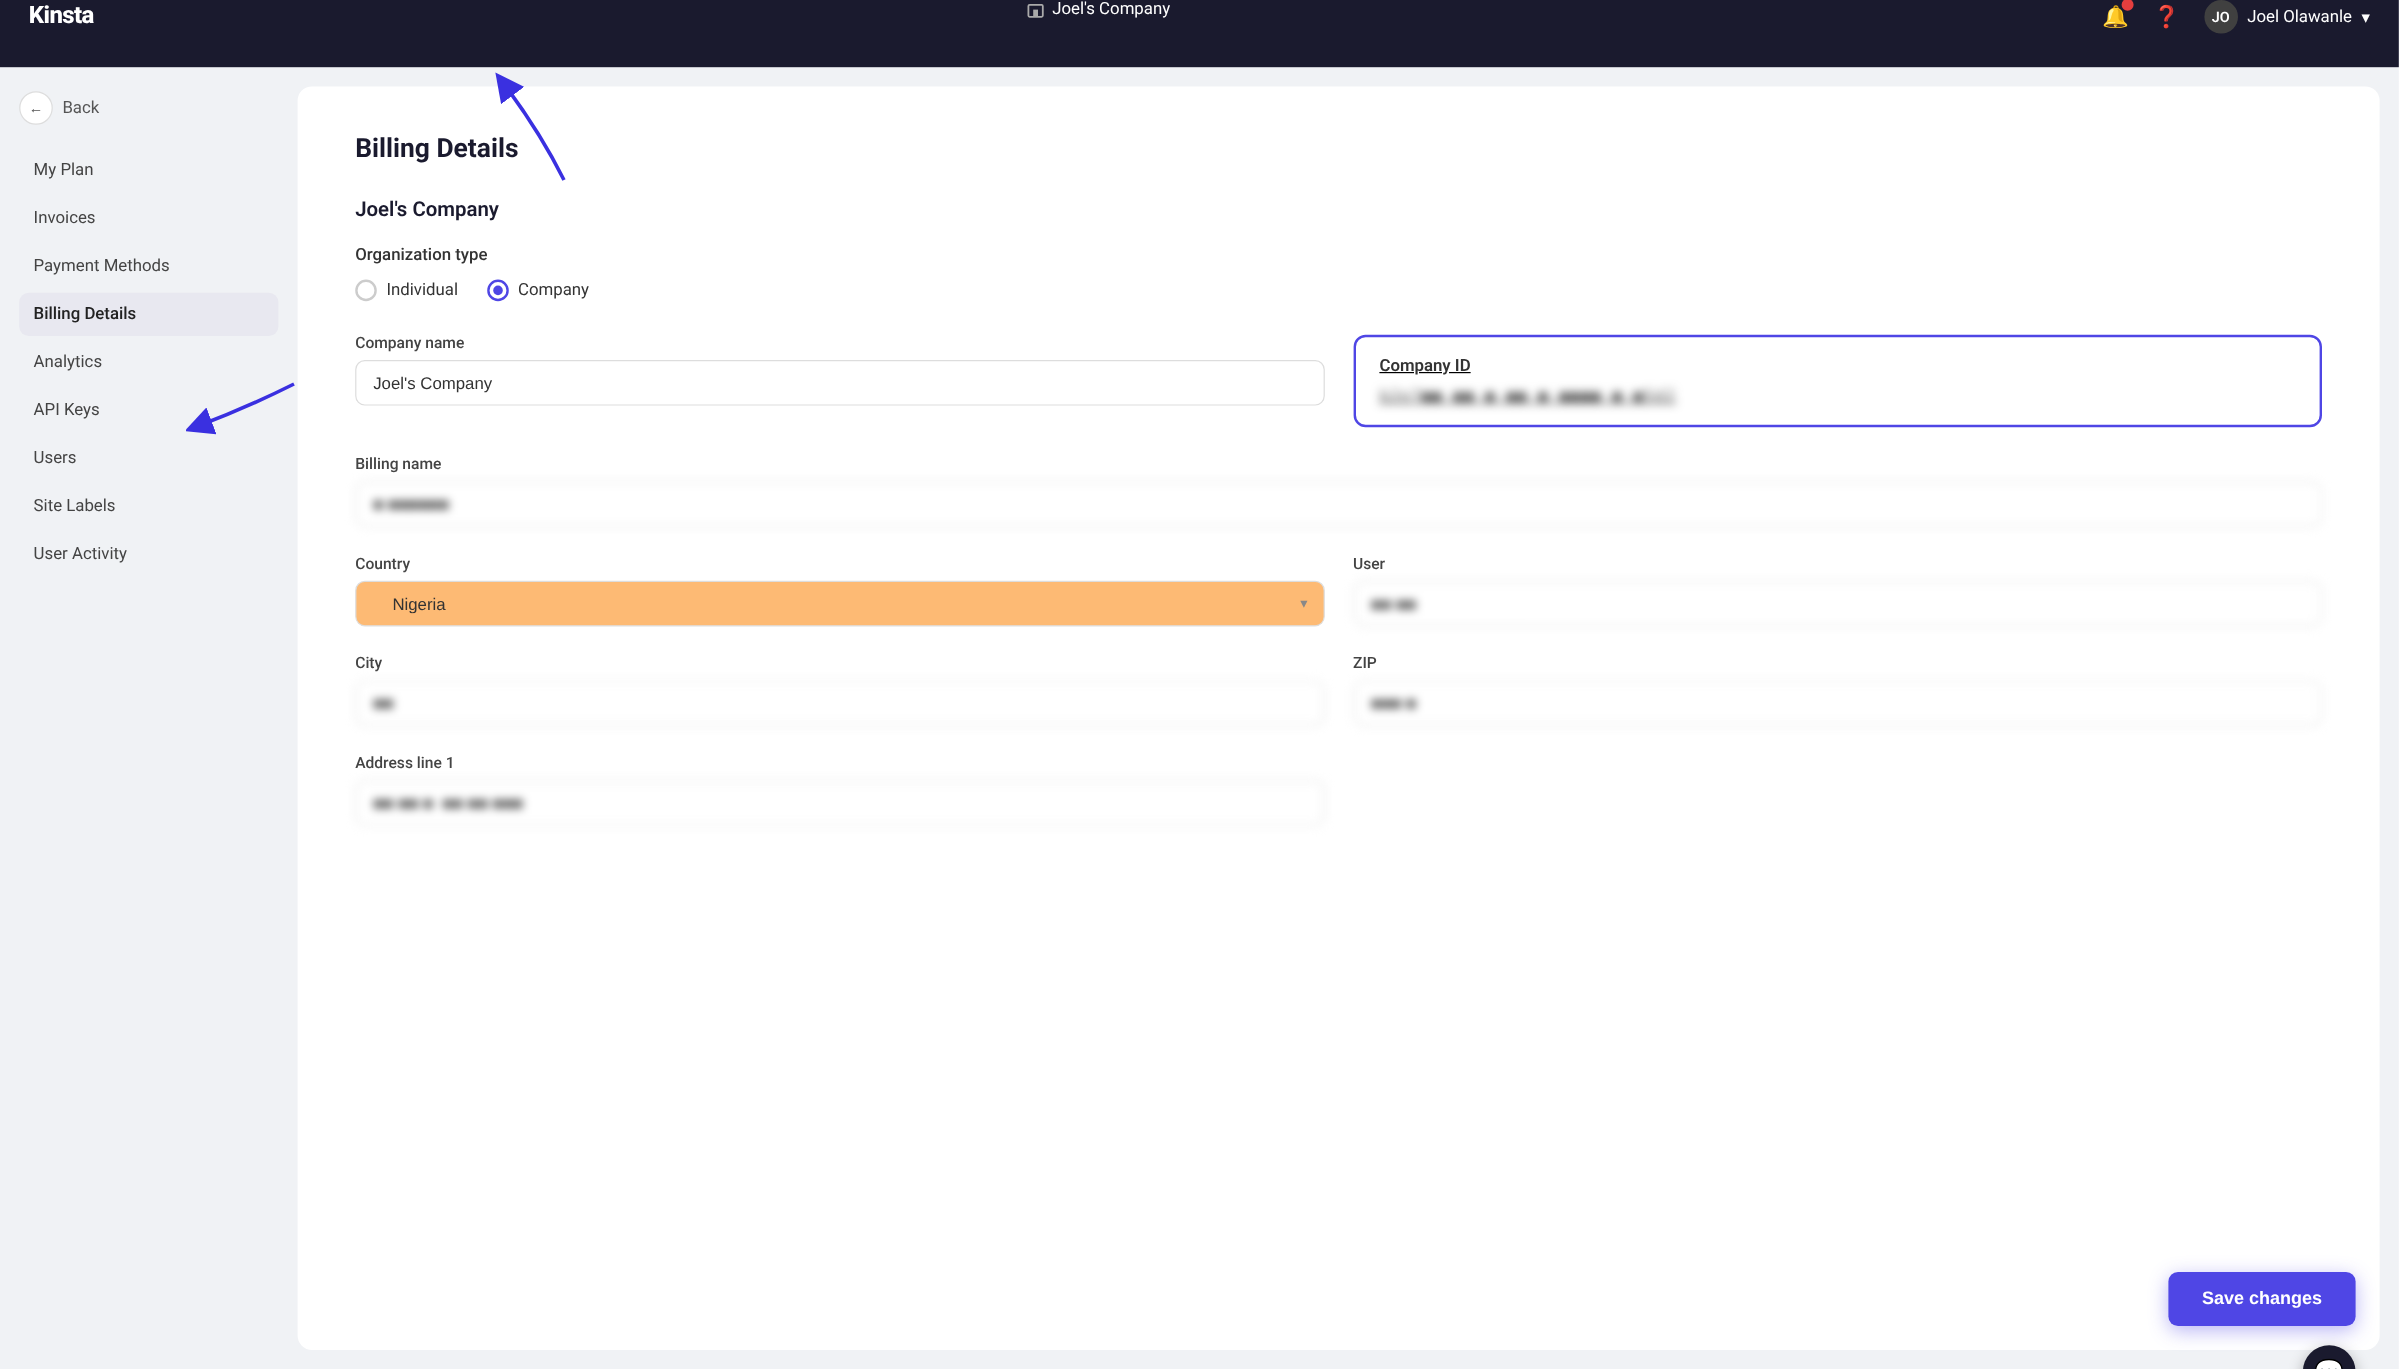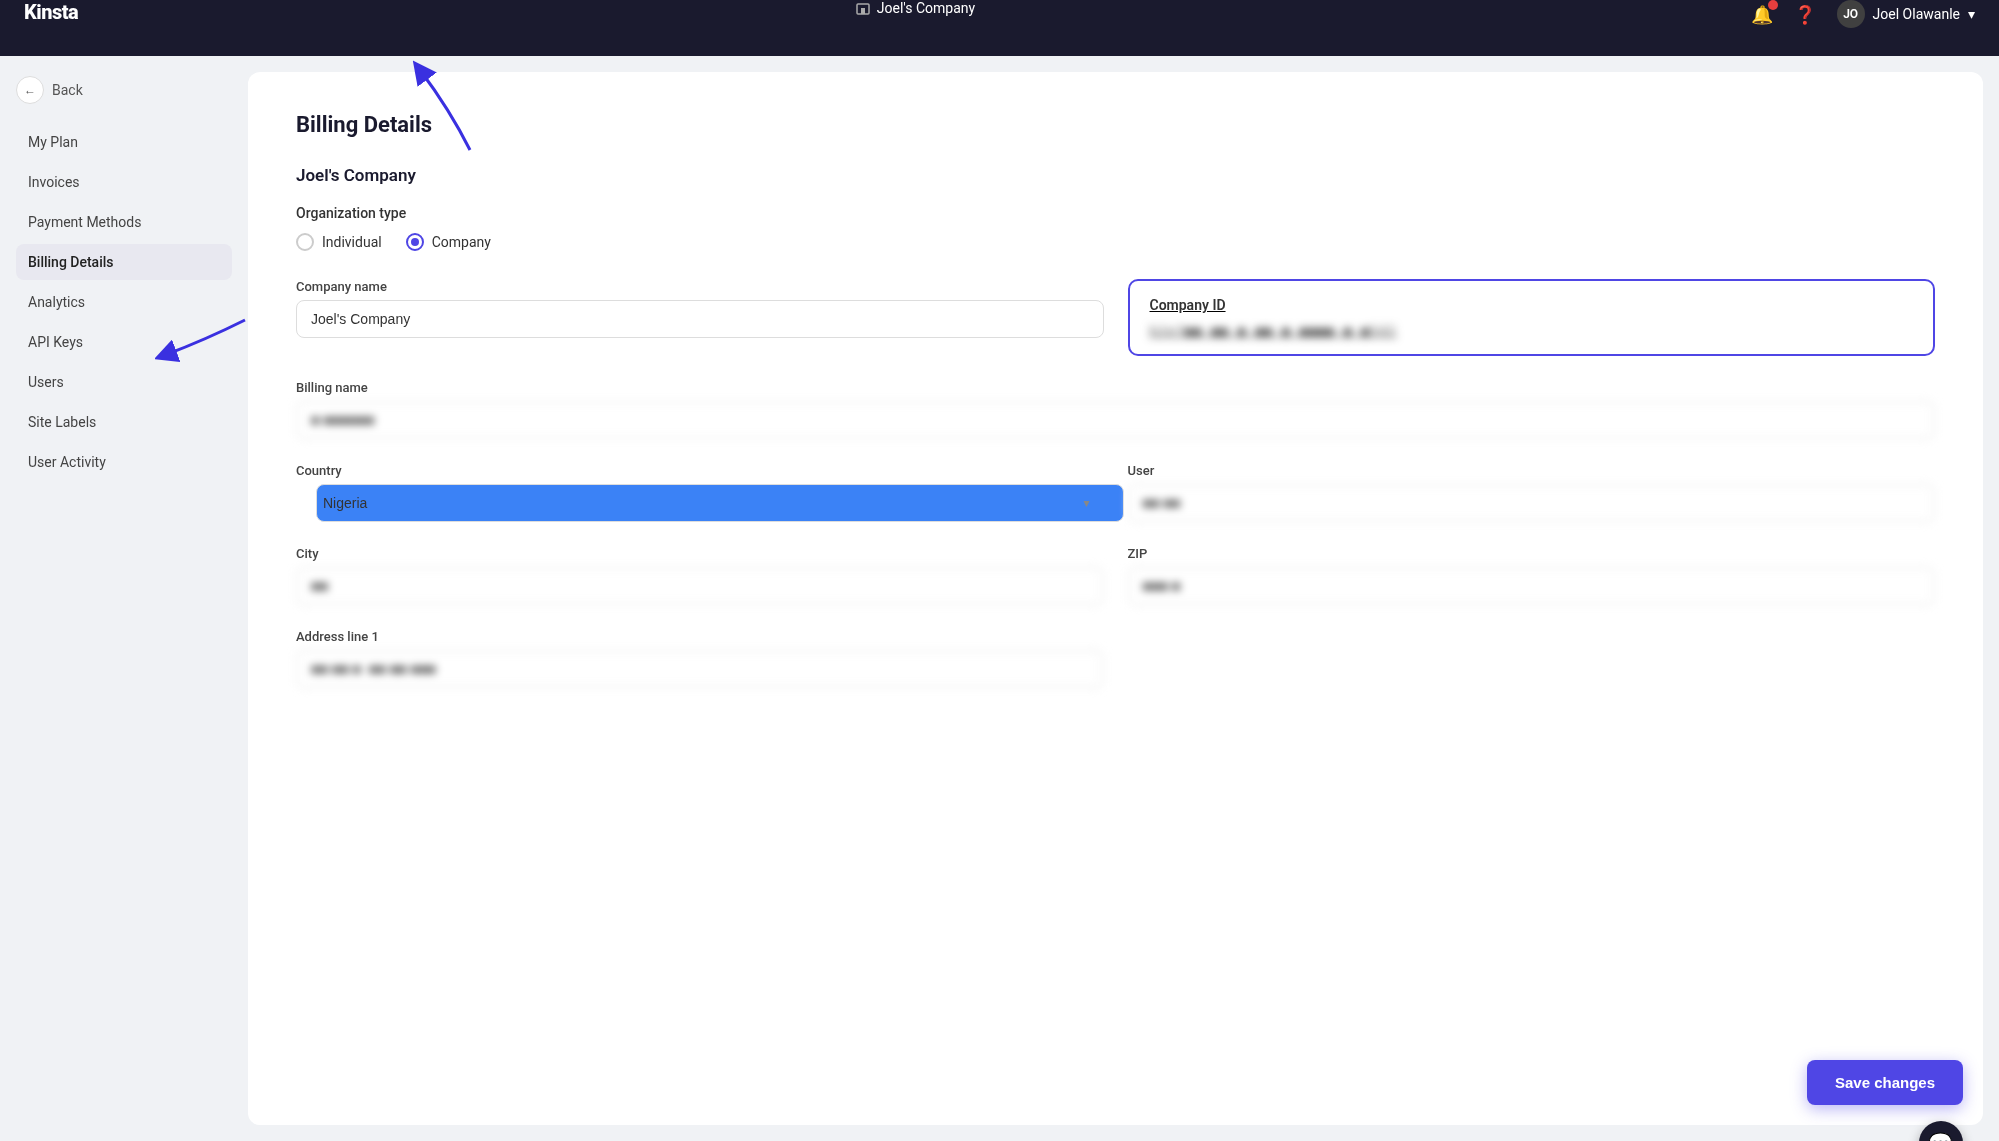--- a/index.html
+++ b/index.html
@@ -68,22 +68,22 @@
     }
 
     .company-id-box {
       border: 2px solid #4f46e5; border-radius: 10px; padding: 16px 20px; text-decoration: underline;
     }
     .company-id-label { font-size: 14px; font-weight: 600; color: #333; margin-bottom: 10px; }
     .company-id-value { font-size: 13px; color: #555; font-family: monospace; letter-spacing: 1px; }
 
     .select-wrapper { position: relative; }
     .select-wrapper select {
-      width: 100%; padding: 10px 6px; border: 1px solid #ddd; border-radius: 8px;
-      font-size: 14px; color: #333; background: #3b82f6; appearance: none; cursor: pointer; outline: none; margin-left: 20px;
+      width: 100%; padding: 10px 30px; border: 1px solid #ddd; border-radius: 8px;
+      font-size: 14px; color: #333; background: #fdba74; appearance: none; cursor: pointer; outline: none;
     }
     .select-arrow {
       position: absolute; right: 14px; top: 50%; transform: translateY(-50%);
       pointer-events: none; color: #888; font-size: 12px;
     }
 
     .blurred { filter: blur(4px); user-select: none; }
 
     
     .save-btn {

